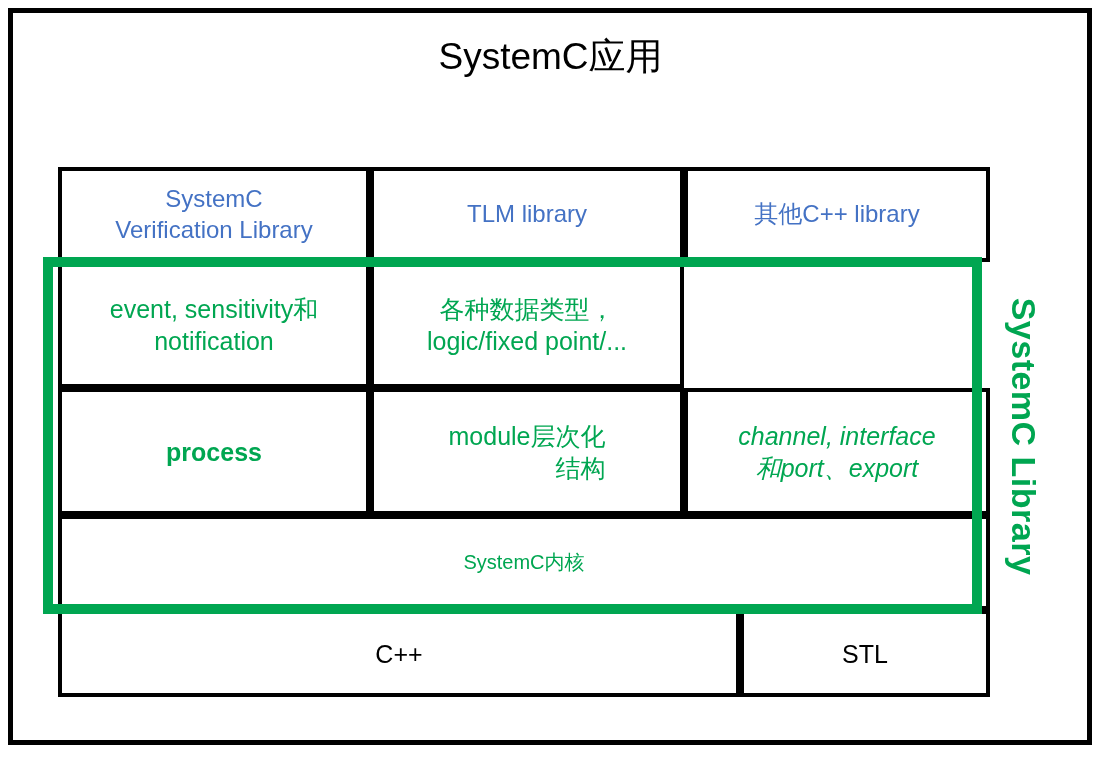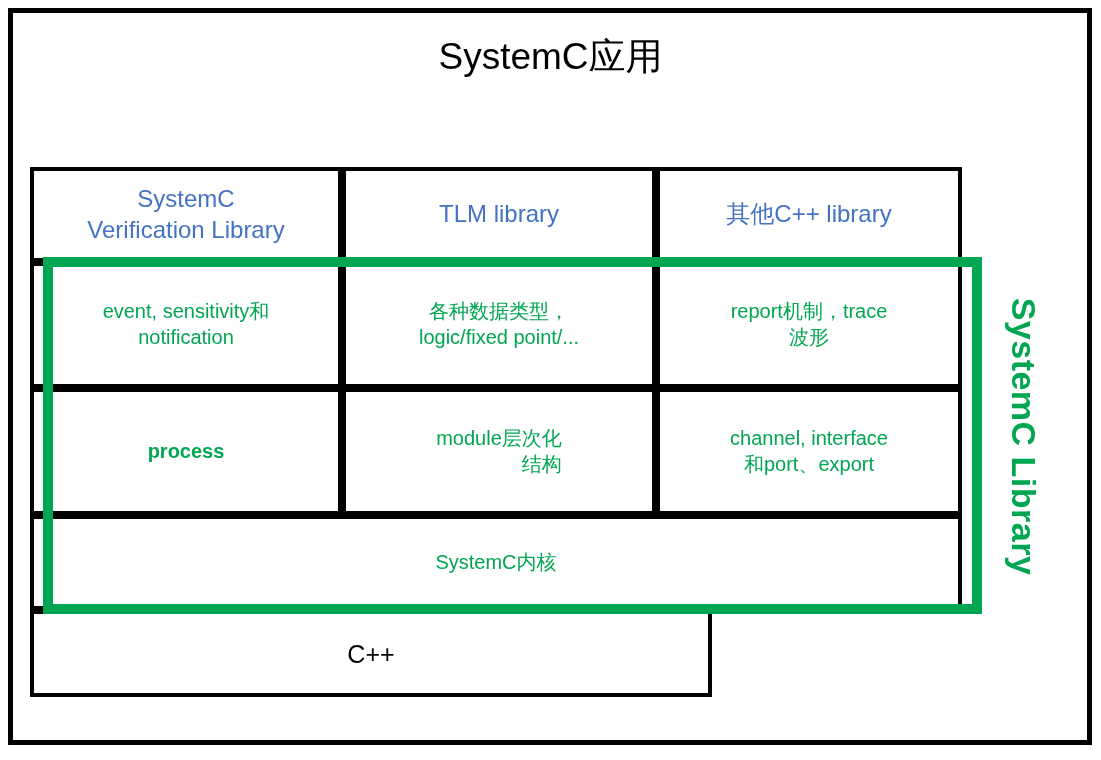--- a/index.html
+++ b/index.html
@@ -43,21 +43,21 @@
     font-size: 37px;
     font-weight: 300;
     color: #000000;
     letter-spacing: 0px;
     line-height: 46px;
   }
 
   
   .stack-table {
     position: absolute;
-    left: 30px;
+    left: 58px;
     top: 167px;
     width: 932px;
     height: 530px;
   }
 
   .cell {
     position: absolute;
     box-sizing: border-box;
     border: 4px solid #000000;
     background: #ffffff;
@@ -70,21 +70,21 @@
   }
 
   
   .lib-cell {
     color: #4472C4;
     font-size: 24px;
   }
   
   .core-cell {
     color: #00A651;
-    font-size: 20px;
+    font-size: 25px;
   }
   .kernel-cell {
     color: #00A651;
     font-size: 20px;
   }
   .base-cell {
     color: #000000;
     font-size: 25px;
   }
 
@@ -94,21 +94,21 @@
   .r1c3 { left: 626px; top: 0px;   width: 306px; height: 95px; }
 
   
   .r2c1 { left: 0px;   top: 95px;  width: 312px; height: 126px; }
   .r2c2 { left: 312px; top: 95px;  width: 314px; height: 126px; }
   .r2c3 { left: 626px; top: 95px;  width: 306px; height: 126px; }
 
   
   .r3c1 { left: 0px;   top: 221px; width: 312px; height: 127px; font-weight: bold; }
   .r3c2 { left: 312px; top: 221px; width: 314px; height: 127px; text-align: right; }
-  .r3c3 { left: 626px; top: 221px; width: 306px; height: 127px; }
+  .r3c3 { left: 626px; top: 221px; width: 306px; height: 127px; font-style: italic; }
 
   
   .r4c1 { left: 0px;   top: 348px; width: 932px; height: 95px; }
 
   
   .r5c1 { left: 0px;   top: 443px; width: 682px; height: 87px; }
   .r5c2 { left: 682px; top: 443px; width: 250px; height: 87px; }
 
   
   .green-outline {
@@ -155,29 +155,29 @@
   <div class="page-title">SystemC应用</div>
 
   <div class="stack-table">
 
     <div class="cell lib-cell r1c1">SystemC<br>Verification Library</div>
     <div class="cell lib-cell r1c2">TLM library</div>
     <div class="cell lib-cell r1c3">其他C++ library</div>
 
     <div class="cell core-cell r2c1">event, sensitivity和<br>notification</div>
     <div class="cell core-cell r2c2">各种数据类型，<br>logic/fixed point/...</div>
-    <div class="cell core-cell r2c3">report机制，trace<br>波形</div>
 
     <div class="cell core-cell r3c1">process</div>
     <div class="cell core-cell r3c2">module层次化<br>结构</div>
     <div class="cell core-cell r3c3">channel, interface<br>和port、export</div>
 
     <div class="cell kernel-cell r4c1">SystemC内核</div>
 
     <div class="cell base-cell r5c1">C++</div>
+    <div class="cell base-cell r5c2">STL</div>
   </div>
 
   <div class="green-outline"></div>
 
   <div class="side-label">
     <span>SystemC Library</span>
   </div>
 
 </div>
 

